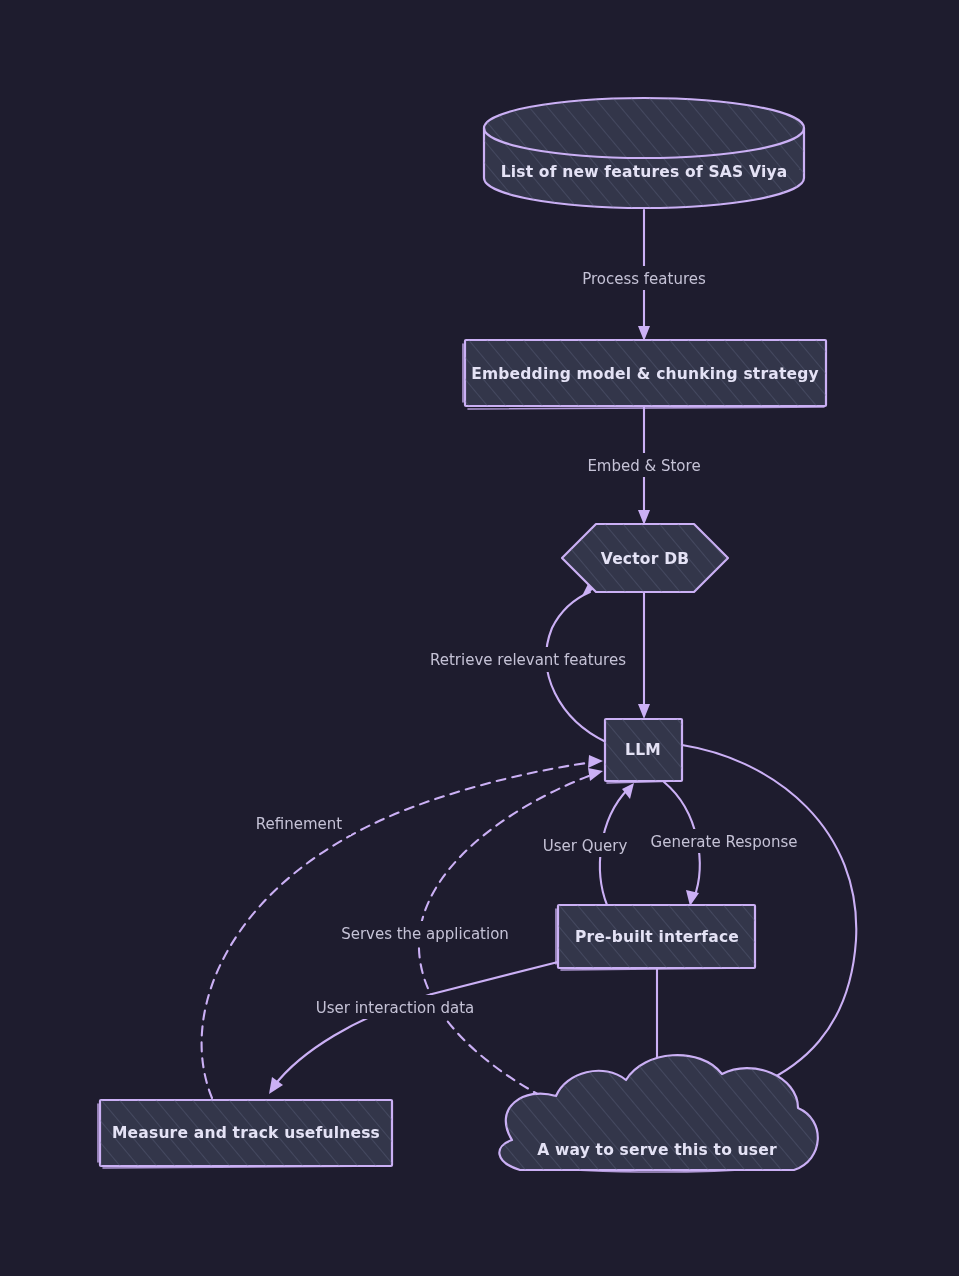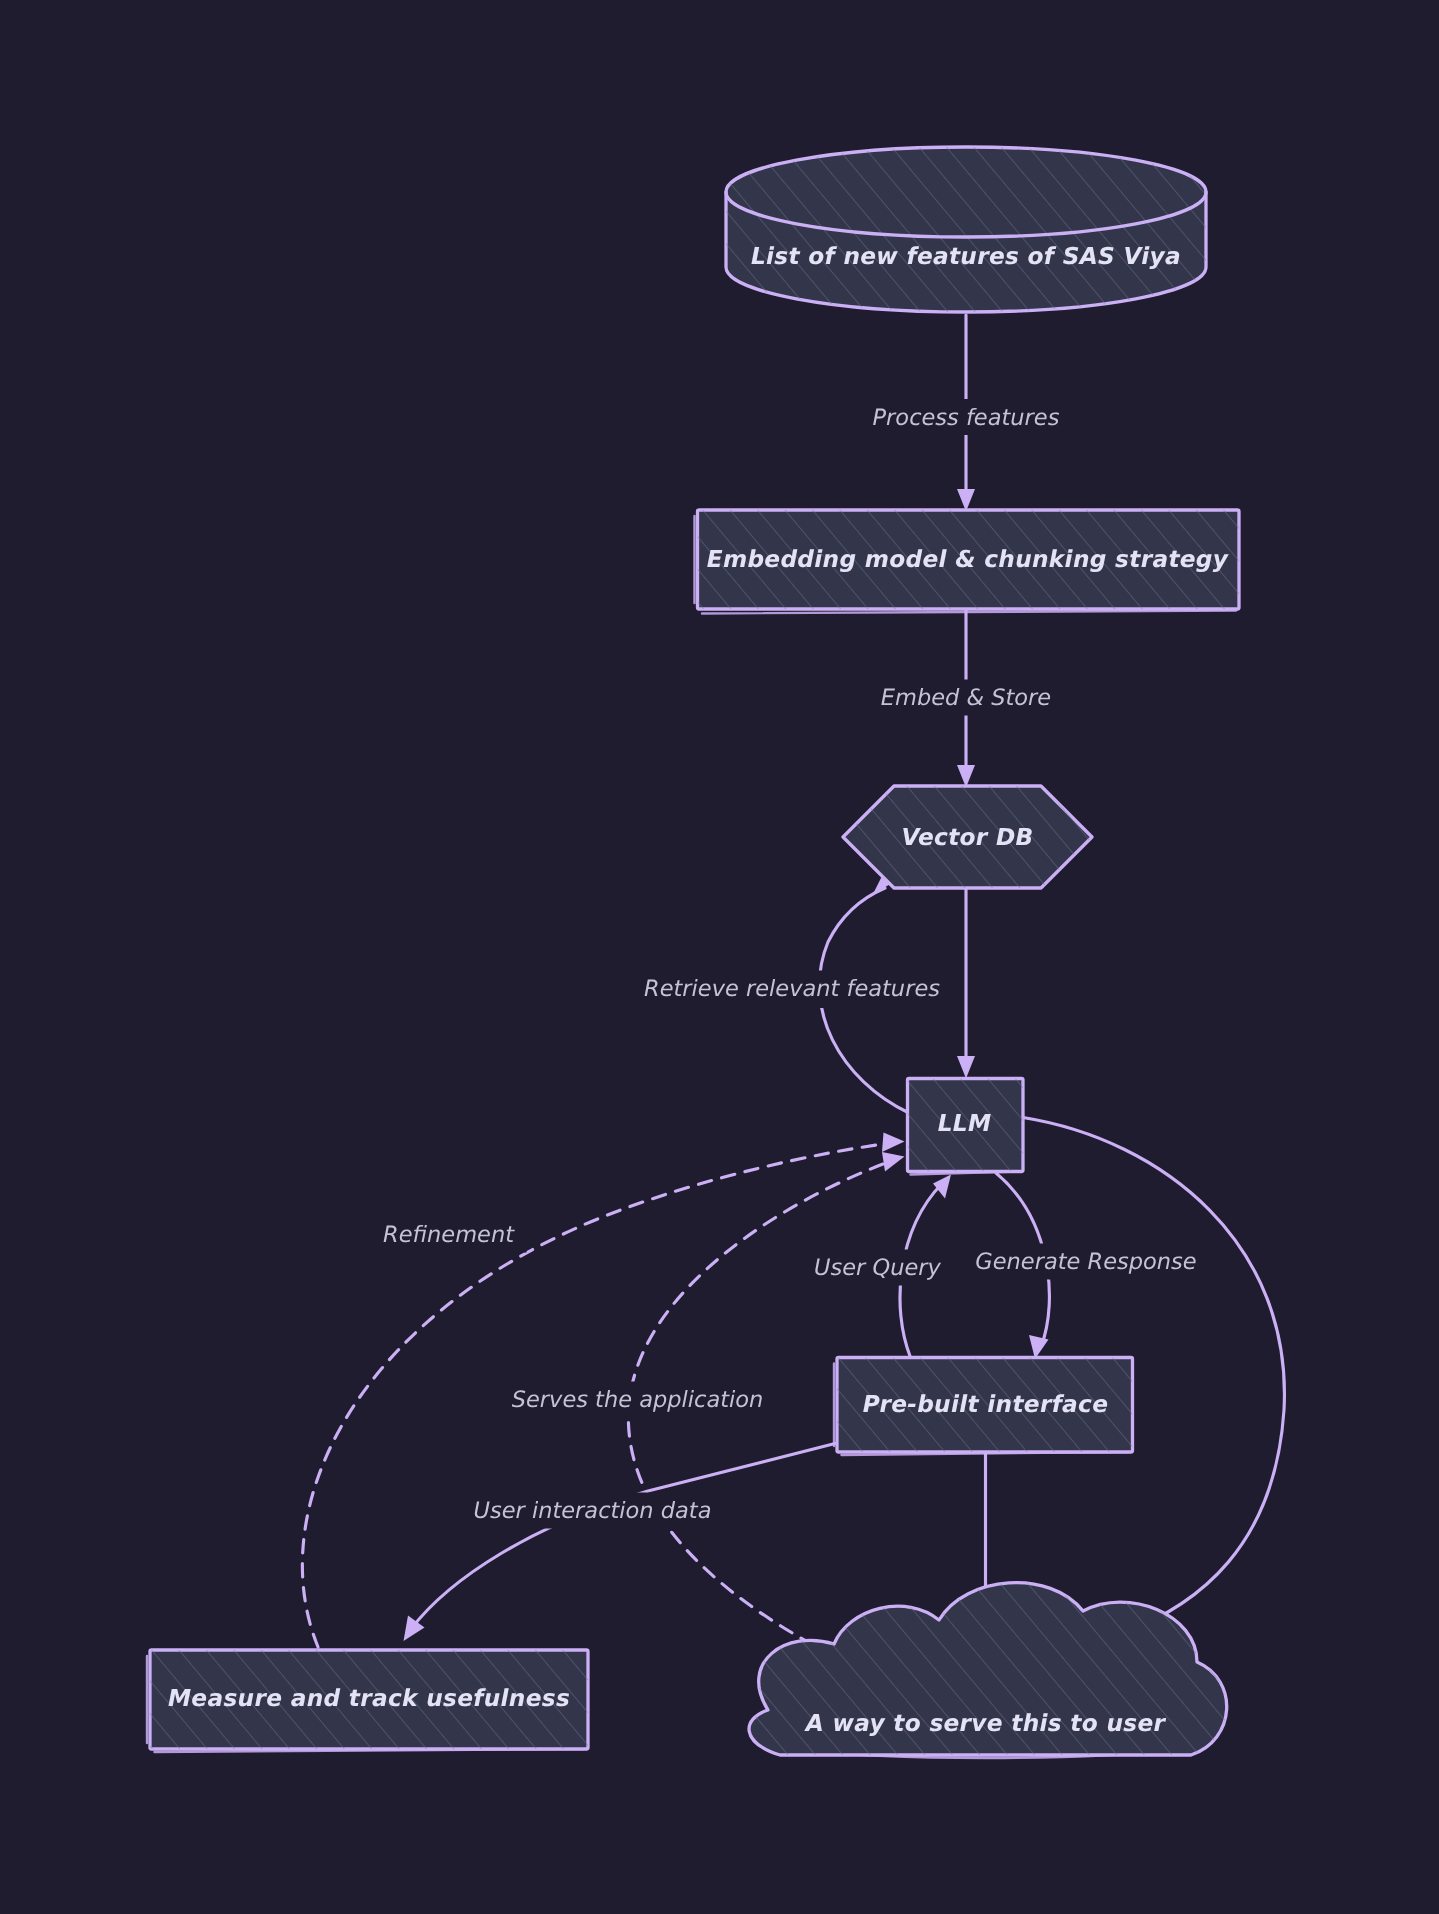--- a/index.html
+++ b/index.html
@@ -7,21 +7,20 @@
     padding: 0;
     background: #1e1c2e;
   }
   #diagram-root {
     position: relative;
     width: 920px;
     height: 1276px;
     background: #1e1c2e;
     overflow: hidden;
     font-family: "DejaVu Sans", sans-serif;
-    font-style: italic;
   }
   svg.diagram-svg {
     display: block;
     width: 959px;
     height: 1276px;
   }
   .node-shape {
     fill: #33364a;
     stroke: #cbb0f5;
     stroke-width: 2.2;

